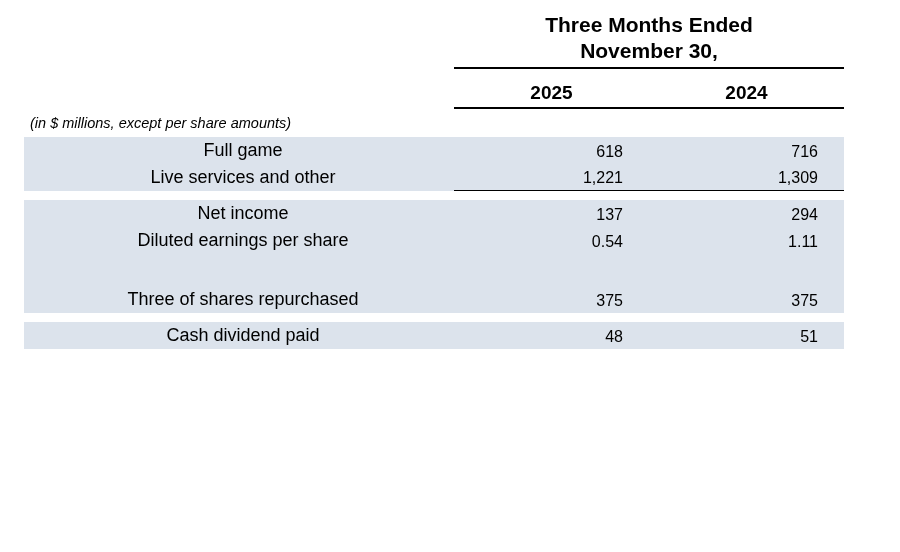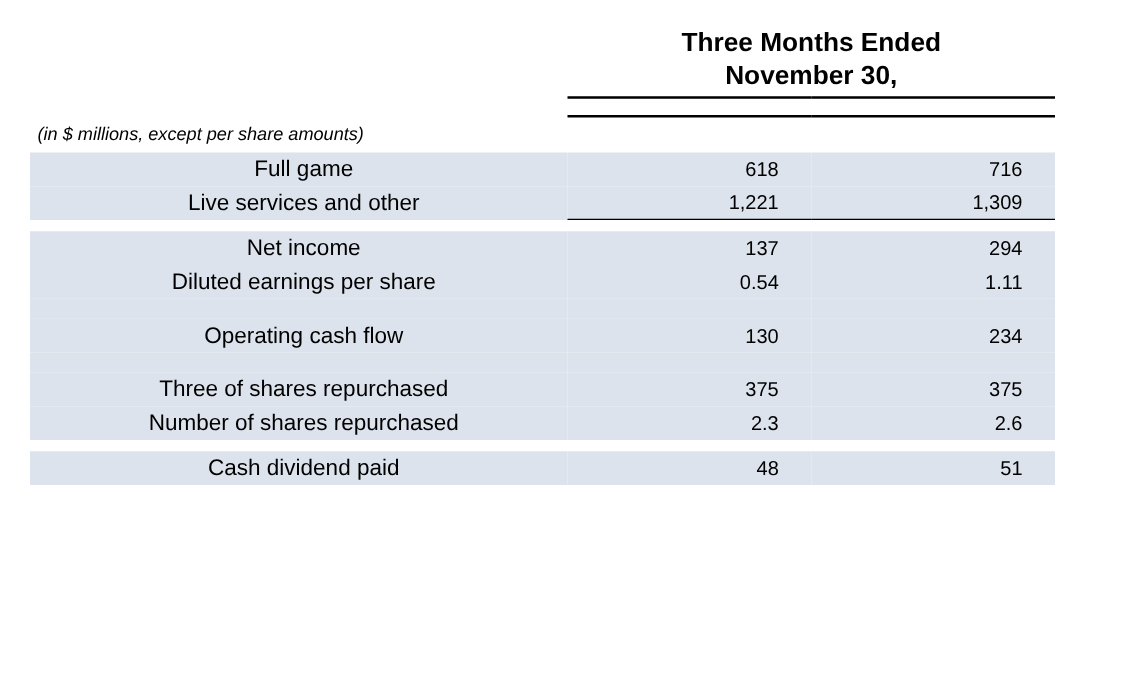--- a/index.html
+++ b/index.html
@@ -36,21 +36,21 @@
     vertical-align: bottom;
     font-weight: normal;
   }
 
   
   .hdr-title {
     text-align: center;
     font-size: 21px;
     font-weight: bold;
     line-height: 1.25;
-    padding-top: 22px;
+    padding-top: 12px;
     padding-bottom: 2px;
   }
   .hdr-rule {
     height: 0;
     border-bottom: 2px solid #000;
   }
   .hdr-spacer { height: 14px; }
 
   .yr {
     text-align: center;
@@ -111,20 +111,25 @@
     <tr>
       <td></td>
       <td colspan="2" class="hdr-rule"></td>
     </tr>
     <tr class="hdr-spacer">
       <td></td>
       <td></td>
       <td></td>
     </tr>
 
+    <tr>
+      <td></td>
+      <td class="yr">2025</td>
+      <td class="yr">2024</td>
+    </tr>
     <tr class="yr-rule">
       <td style="border:none"></td>
       <td></td>
       <td></td>
     </tr>
 
     <tr>
       <td class="units">(in $ millions, except per share amounts)</td>
       <td></td>
       <td></td>
@@ -160,43 +165,33 @@
       <td class="row-num">0.54</td>
       <td class="row-num">1.11</td>
     </tr>
 
     <tr class="blank">
       <td></td>
       <td></td>
       <td></td>
     </tr>
 
-    <tr class="shade">
-      <td class="row-label">Operating cash flow</td>
-      <td class="row-num">130</td>
-      <td class="row-num">234</td>
-    </tr>
 
     <tr class="blank">
       <td></td>
       <td></td>
       <td></td>
     </tr>
 
     <tr class="shade">
       <td class="row-label">Three of shares repurchased</td>
       <td class="row-num">375</td>
       <td class="row-num">375</td>
     </tr>
 
-    <tr class="shade">
-      <td class="row-label">Number of shares repurchased</td>
-      <td class="row-num">2.3</td>
-      <td class="row-num">2.6</td>
-    </tr>
 
     <tr class="gap">
       <td></td>
       <td></td>
       <td></td>
     </tr>
 
     <tr class="shade">
       <td class="row-label">Cash dividend paid</td>
       <td class="row-num">48</td>

